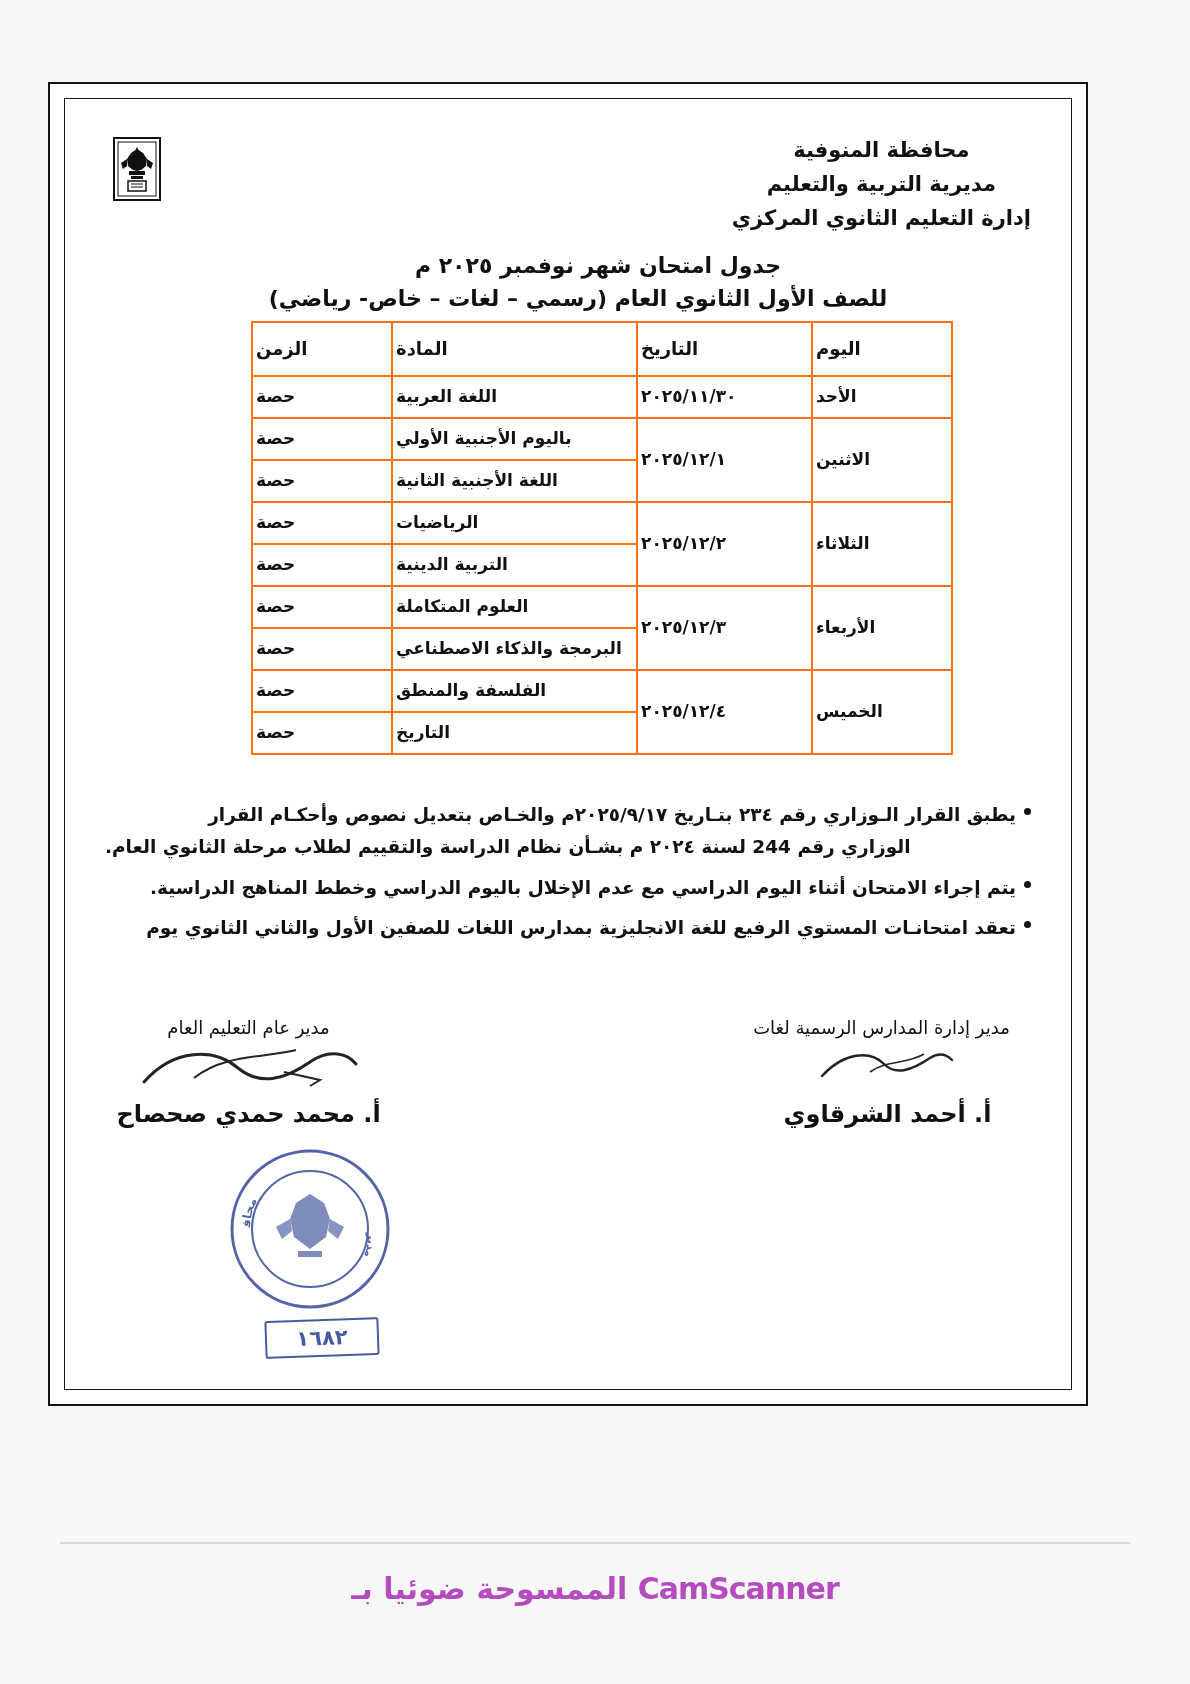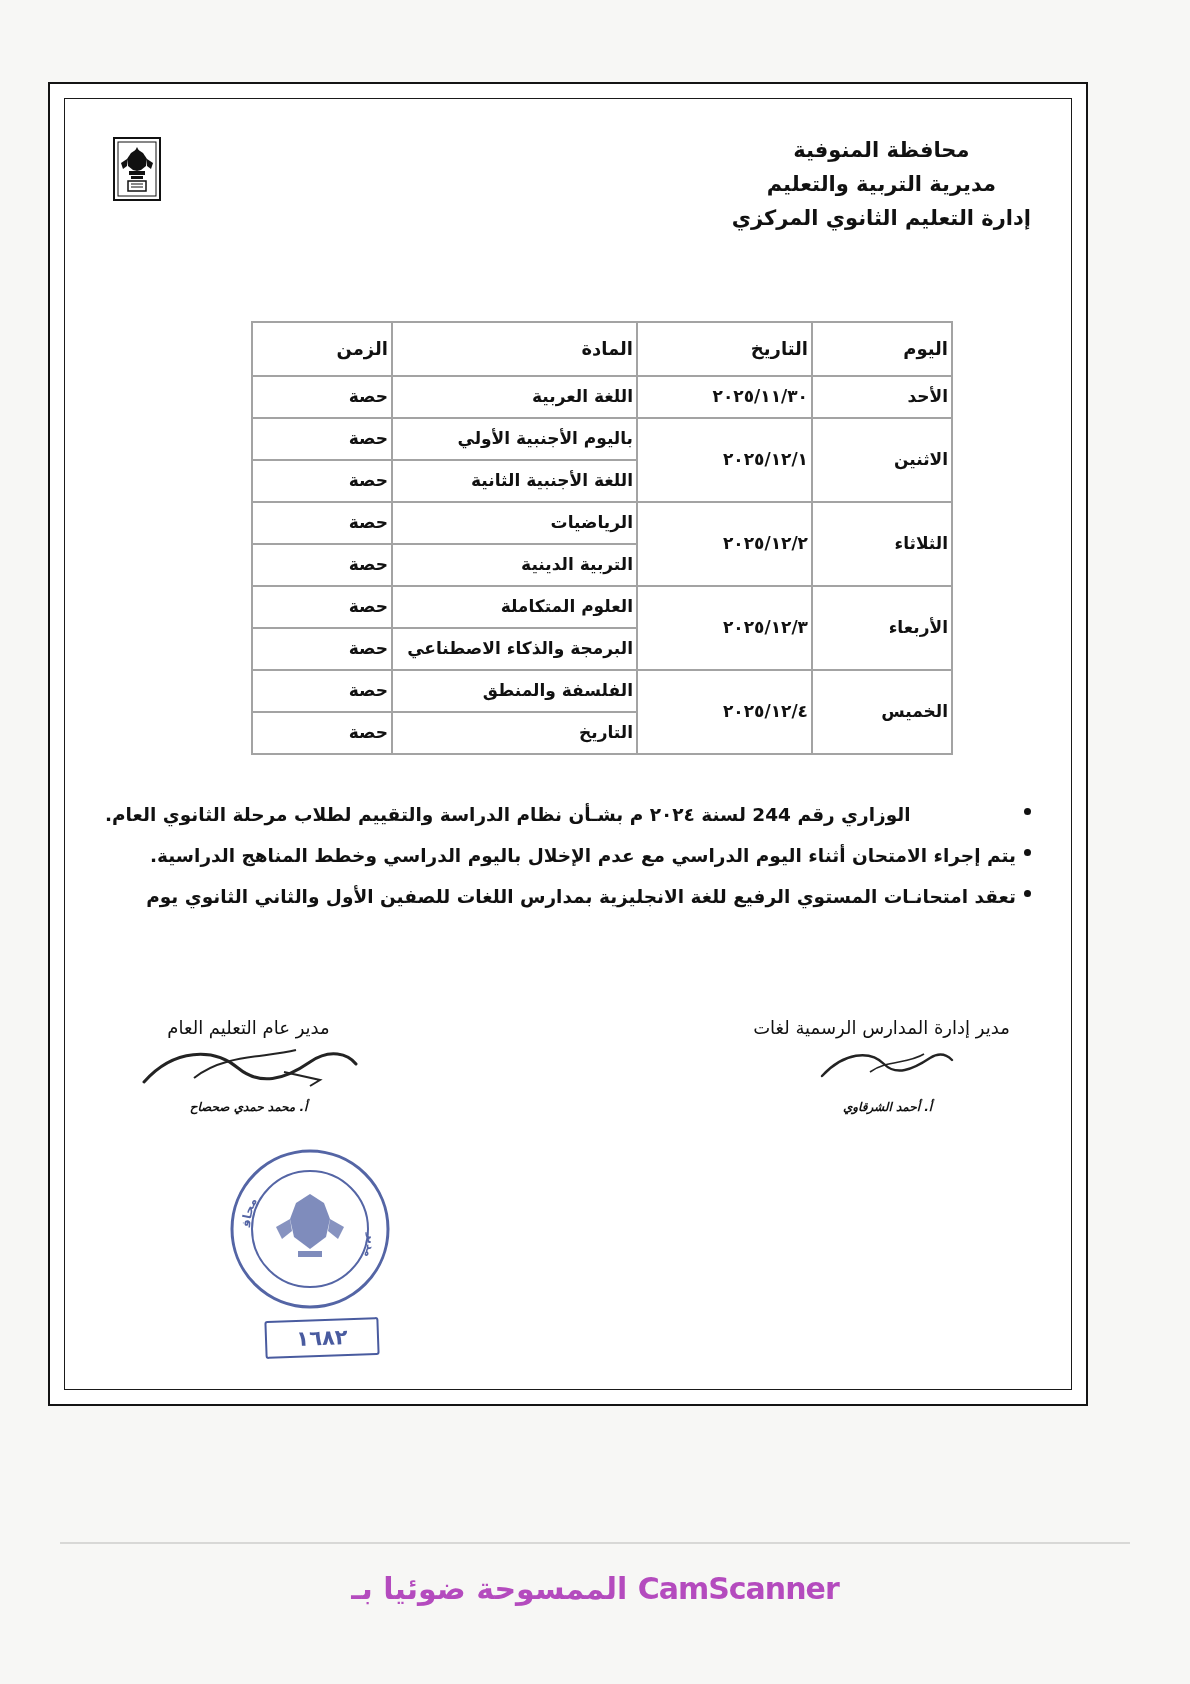--- a/index.html
+++ b/index.html
@@ -76,22 +76,22 @@
     right:118px;
     width:700px;
   }
   table.sched{
     border-collapse:collapse;
     width:700px;
     direction:rtl;
     table-layout:fixed;
   }
   table.sched td,table.sched th{
-    border:2px solid #a3a3a3;
-    text-align:right;
+    border:2px solid #f97316;
+    text-align:left;
     font-weight:bold;
     font-size:17px;
     padding:6px 3px;
     background:#fff;
     height:28px;
     line-height:1.25;
   }
   table.sched th{height:40px;font-size:18px;}
   .col-day{width:140px;}
   .col-date{width:175px;}
@@ -142,21 +142,21 @@
   .sign-col{
     width:31%;
     text-align:center;
     position:relative;
   }
   .sign-title{
     font-size:18px;font-weight:normal;white-space:nowrap;
   }
   .sign-space{height:62px;position:relative;}
   .sign-name{
-    font-size:12px;font-weight:bold;white-space:nowrap;font-style:italic;
+    font-size:24px;font-weight:bold;white-space:nowrap;
   }
   .sign-col.c1 .sign-title{transform:translateX(-6px);}
   .sign-col.c3{ }
 
   .scribble{
     position:absolute;
     left:50%;top:4px;
     transform:translateX(-50%);
     opacity:.92;
   }
@@ -227,20 +227,24 @@
           <line x1="18" y1="50" x2="30" y2="50" stroke="#111" stroke-width="1"></line>
         </svg>
       </div>
 
       <div class="letterhead">
         <div>محافظة المنوفية</div>
         <div>مديرية التربية والتعليم</div>
         <div>إدارة التعليم الثانوي المركزي</div>
       </div>
 
+      <div class="doc-title">
+        <div class="t1">جدول امتحان شهر نوفمبر ٢٠٢٥ م</div>
+        <div class="t2">للصف الأول الثانوي العام (رسمي – لغات – خاص- رياضي)</div>
+      </div>
 
       <div class="tbl-wrap">
         <table class="sched">
           <colgroup>
             <col class="col-day">
               <col class="col-date">
               <col class="col-subj">
               <col class="col-time">
           </colgroup>
           <thead>
@@ -299,20 +303,21 @@
                 <td>حصة</td>
               </tr>
             </tbody>
         </table>
       </div>
 
       <div class="notes">
         <div class="note">
           <span class="bullet"></span>
           <span class="note-body">
+            <span>يطبق القرار الـوزاري رقم ٢٣٤ بتـاريخ ٢٠٢٥/٩/١٧م والخـاص بتعديل نصوص وأحكـام القرار</span>
             <span class="ln2">الوزاري رقم 244 لسنة ٢٠٢٤ م بشـأن نظام الدراسة والتقييم لطلاب مرحلة الثانوي العام.</span>
           </span>
         </div>
         <div class="note">
           <span class="bullet"></span>
           <span class="note-body">
             <span>يتم إجراء الامتحان أثناء اليوم الدراسي مع عدم الإخلال باليوم الدراسي وخطط المناهج الدراسية.</span>
           </span>
         </div>
         <div class="note">

